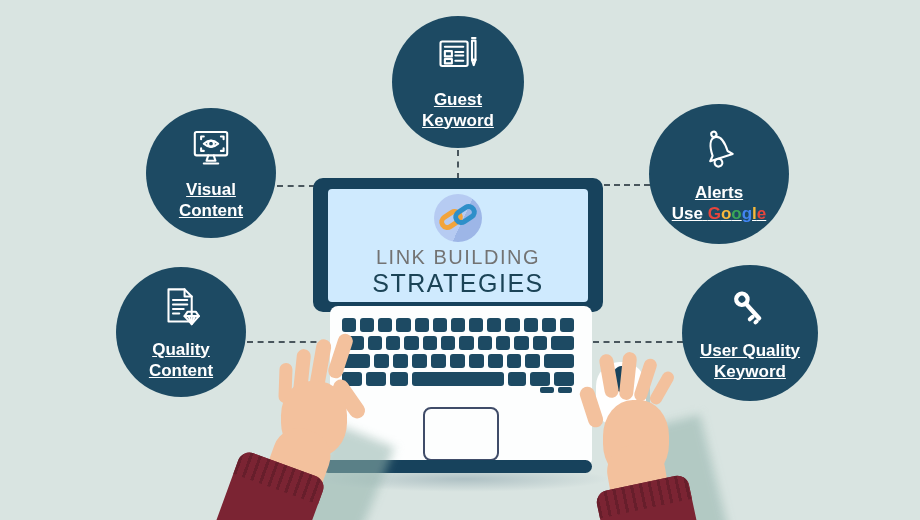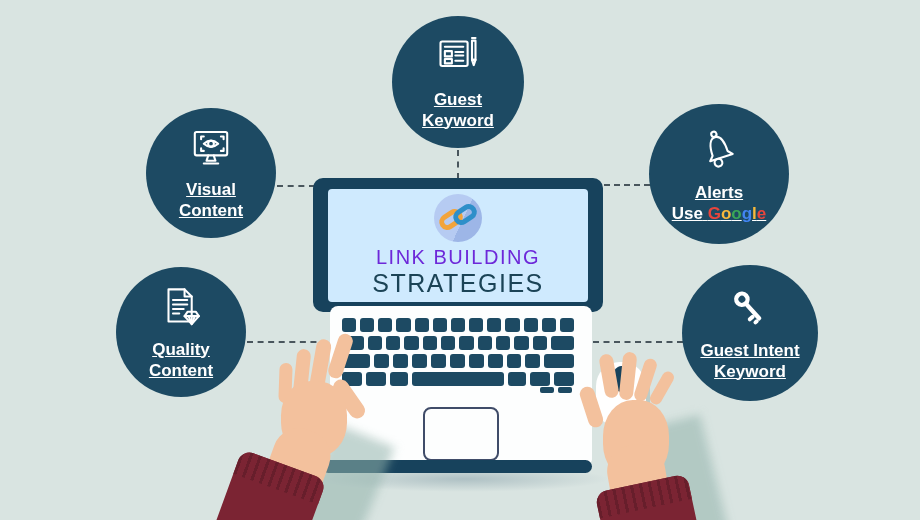--- a/index.html
+++ b/index.html
@@ -33,21 +33,21 @@
   .screen-inner{
     position:absolute;left:15px;top:11px;right:15px;bottom:10px;
     background:#cfeafe;border-radius:4px;
     display:flex;flex-direction:column;align-items:center;justify-content:flex-start;
   }
   .logo{
     position:relative;width:48px;height:48px;border-radius:50%;margin-top:5px;
     background:linear-gradient(115deg,#b6cbf2 58%,#9db6e7 58%);
   }
   .logo svg{position:absolute;left:4px;top:9px;}
-  .title1{margin-top:4px;font-size:20px;letter-spacing:1.5px;color:#6d28d9;font-weight:normal;}
+  .title1{margin-top:4px;font-size:20px;letter-spacing:1.5px;color:#737373;font-weight:normal;}
   .title2{font-size:25px;letter-spacing:1.5px;color:#1b4356;font-weight:normal;margin-top:0;}
   .base{
     position:absolute;z-index:3;left:330px;top:306px;width:262px;height:157px;
     background:#fdfefe;border-radius:8px 8px 4px 4px;
   }
   .hinge-bar{
     position:absolute;z-index:3;left:322px;top:460px;width:270px;height:13px;
     background:#17425c;border-radius:7px;
   }
   .laptop-shadow{
@@ -184,21 +184,21 @@
       <svg width="52" height="50" viewBox="0 0 60 56" fill="none">
         <g transform="rotate(-42 30 26)" stroke="#ffffff" fill="#ffffff">
           <circle cx="30" cy="12" r="6.5" fill="none" stroke-width="5"></circle>
           <rect x="27.5" y="18" width="5" height="26" rx="2" stroke="none"></rect>
           <rect x="19" y="33" width="9" height="4.6" rx="2.3" stroke="none"></rect>
           <rect x="21.5" y="40" width="6.5" height="4.6" rx="2.3" stroke="none"></rect>
         </g>
       </svg>
     </span>
     <div class="label">
-      <div>Guest Intent</div>
+      <div>User Quality</div>
       <div>Keyword</div>
     </div>
   </div>
 
   <div class="laptop-shadow"></div>
   <div class="screen">
     <div class="screen-inner">
       <div class="logo">
         <svg width="40" height="30" viewBox="0 0 40 30" fill="none" stroke-linecap="round">
           <rect x="3" y="11" width="20" height="11" rx="5.5" transform="rotate(-33 13 16.5)" stroke="#f2a43c" stroke-width="5"></rect>

